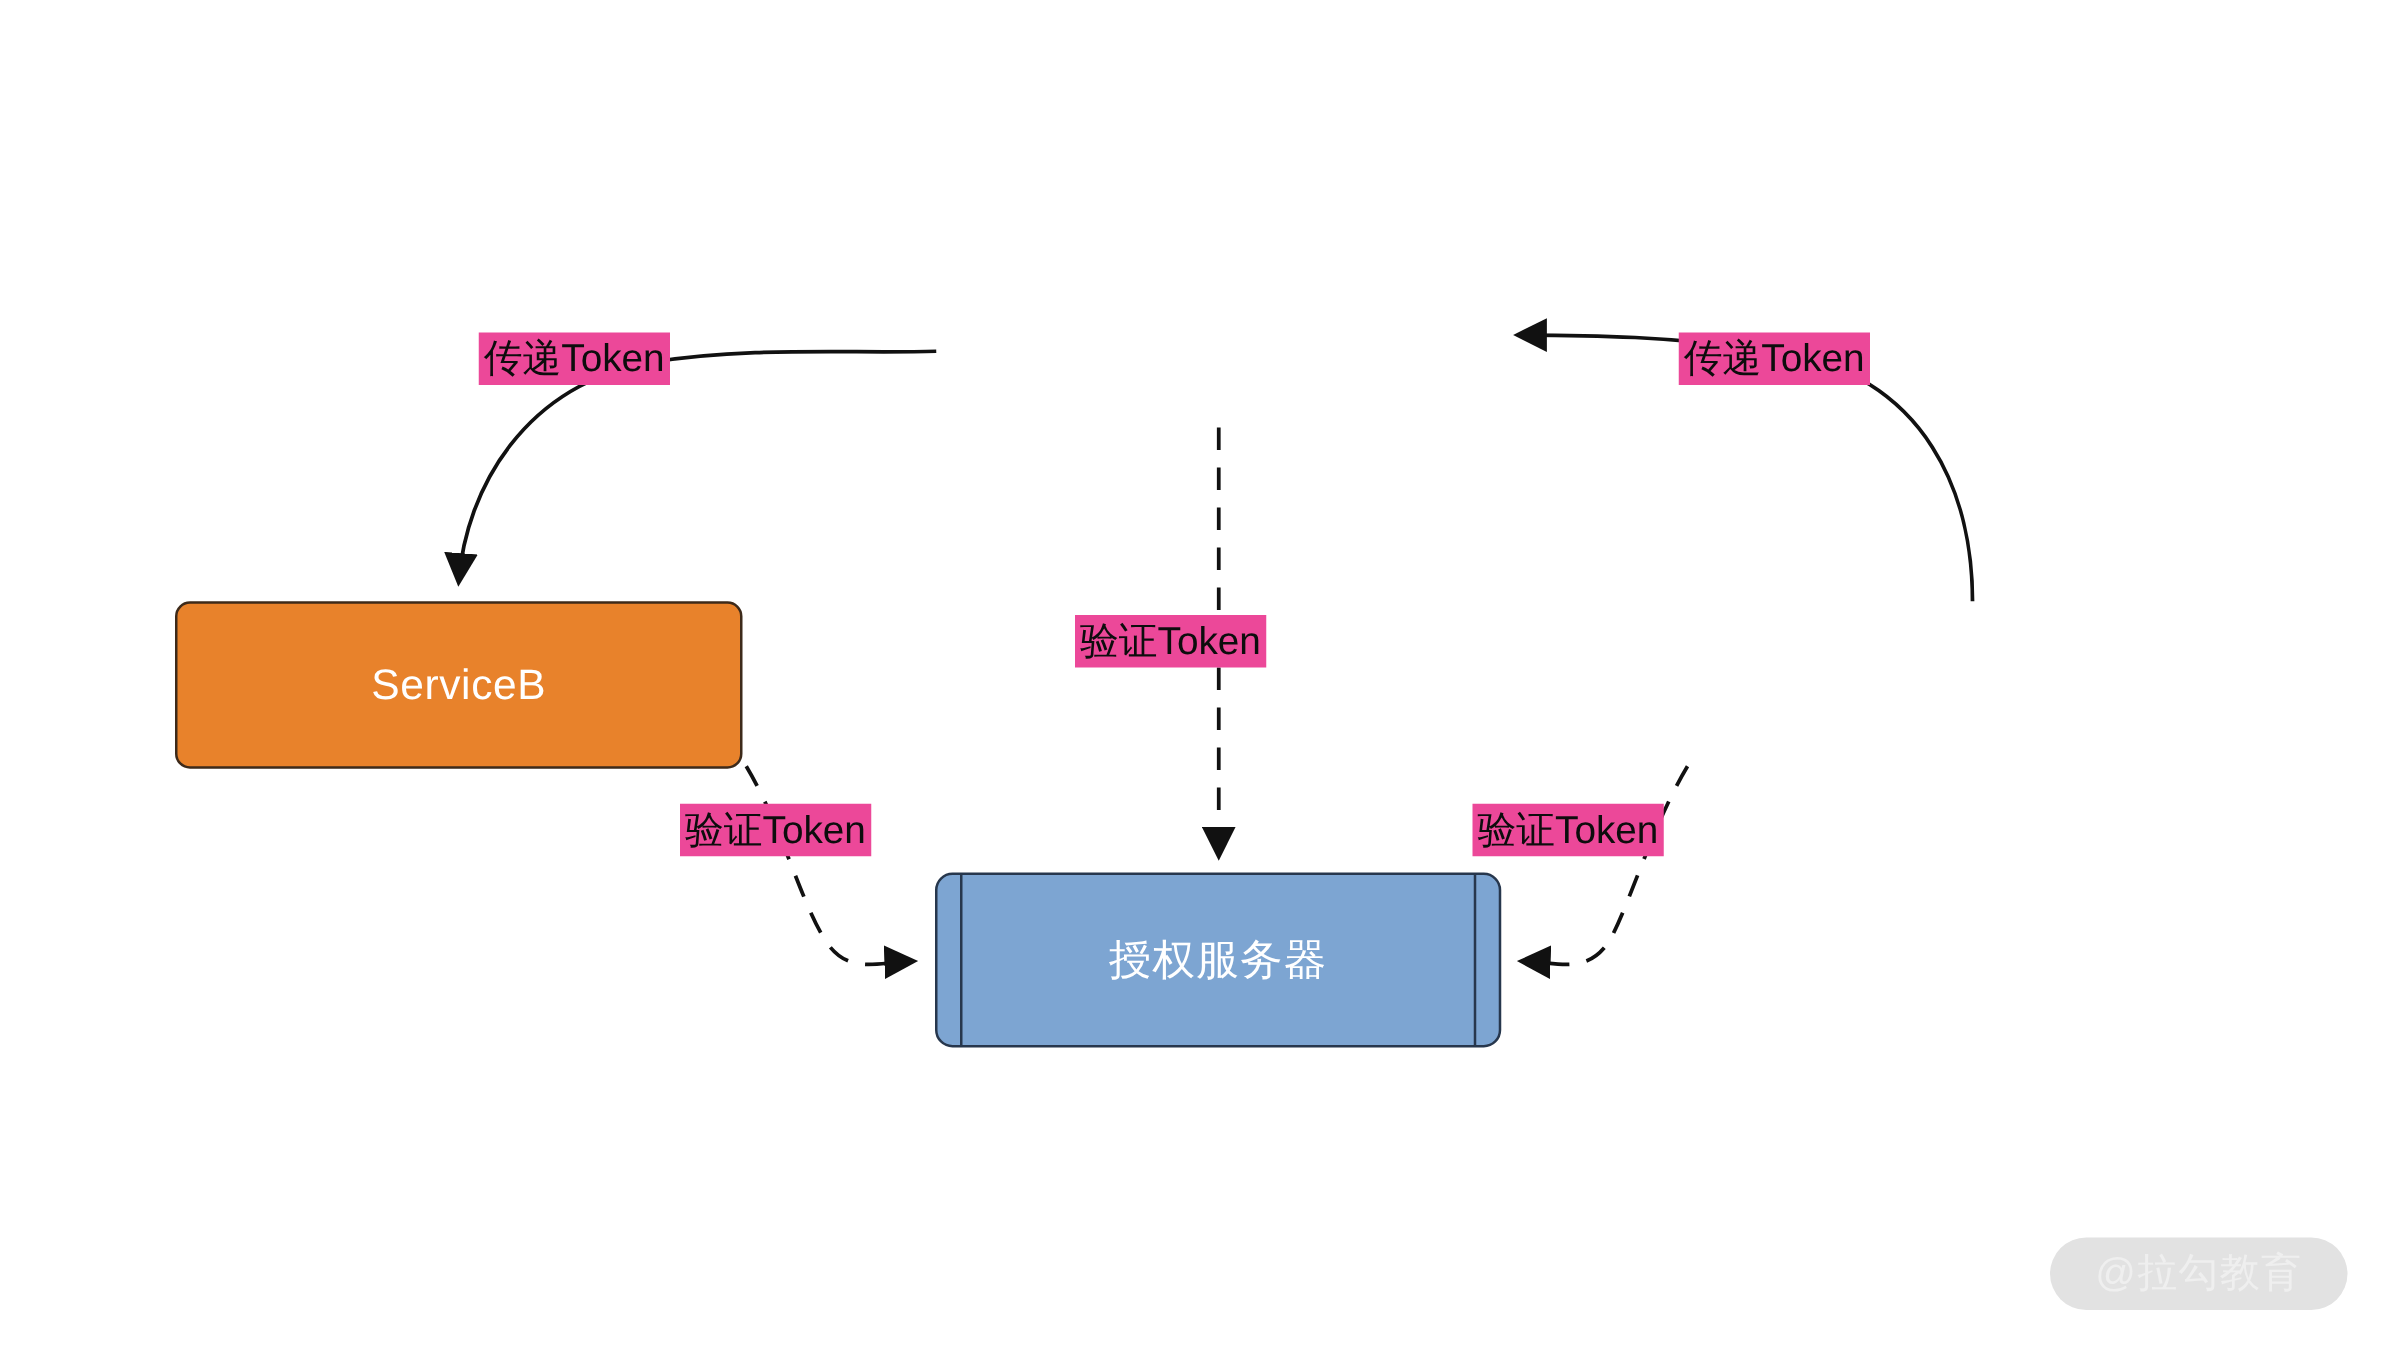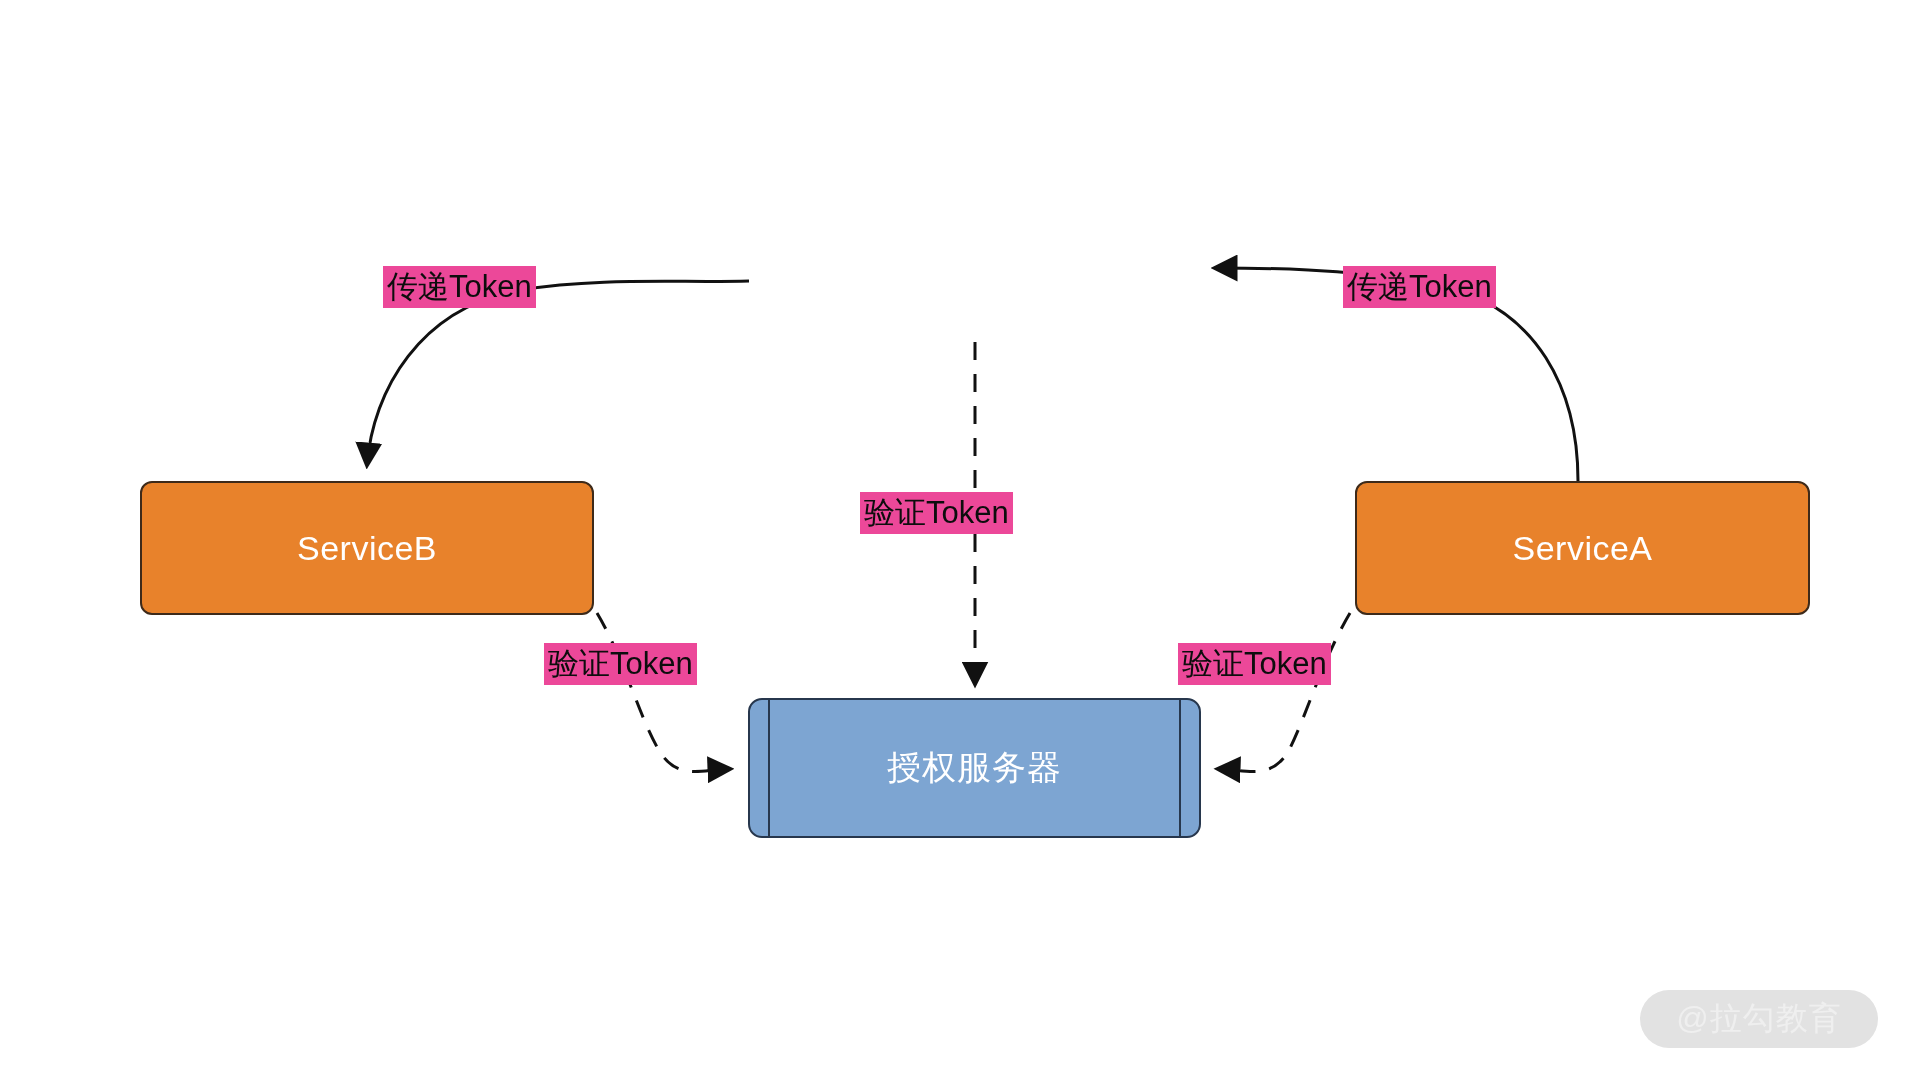--- a/index.html
+++ b/index.html
@@ -147,23 +147,20 @@
     <path d="M 597 613 C 625 660 640 720 660 752 C 678 780 700 770 730 769" fill="none" stroke="#111111" stroke-width="3" stroke-dasharray="18 14" marker-end="url(#arrow-dashed)"></path>
 
     <path d="M 1350 613 C 1322 660 1305 720 1288 752 C 1270 780 1248 770 1218 769" fill="none" stroke="#111111" stroke-width="3" stroke-dasharray="18 14" marker-end="url(#arrow-dashed)"></path>
   </svg>
 
 
   <div id="service-c" class="node-box service">
     <span>ServiceB</span>
   </div>
 
-  <div id="service-a" class="node-box service">
-    <span>ServiceA</span>
-  </div>
 
   <div id="auth-server">
     <div class="cyl-body"></div>
     <div class="cyl-line left"></div>
     <div class="cyl-line right"></div>
     <div class="cyl-label">
       <span>授权服务器</span>
     </div>
   </div>
 

